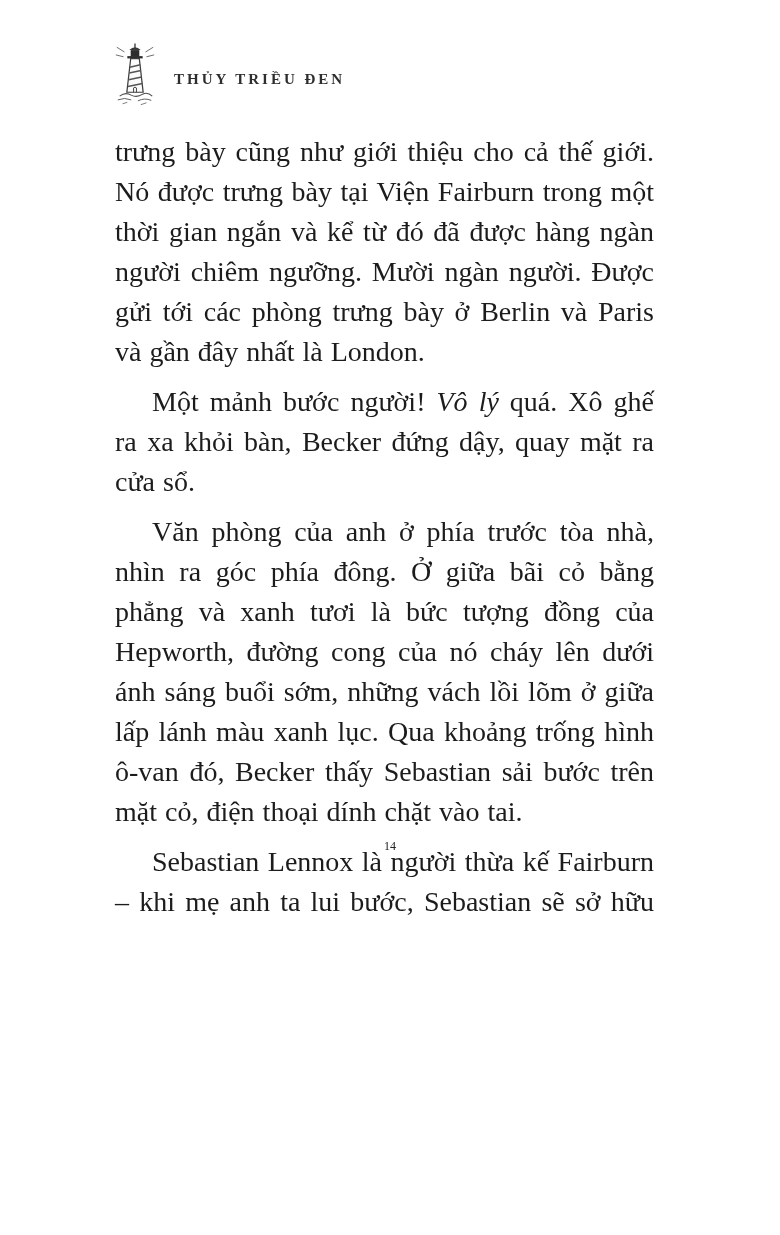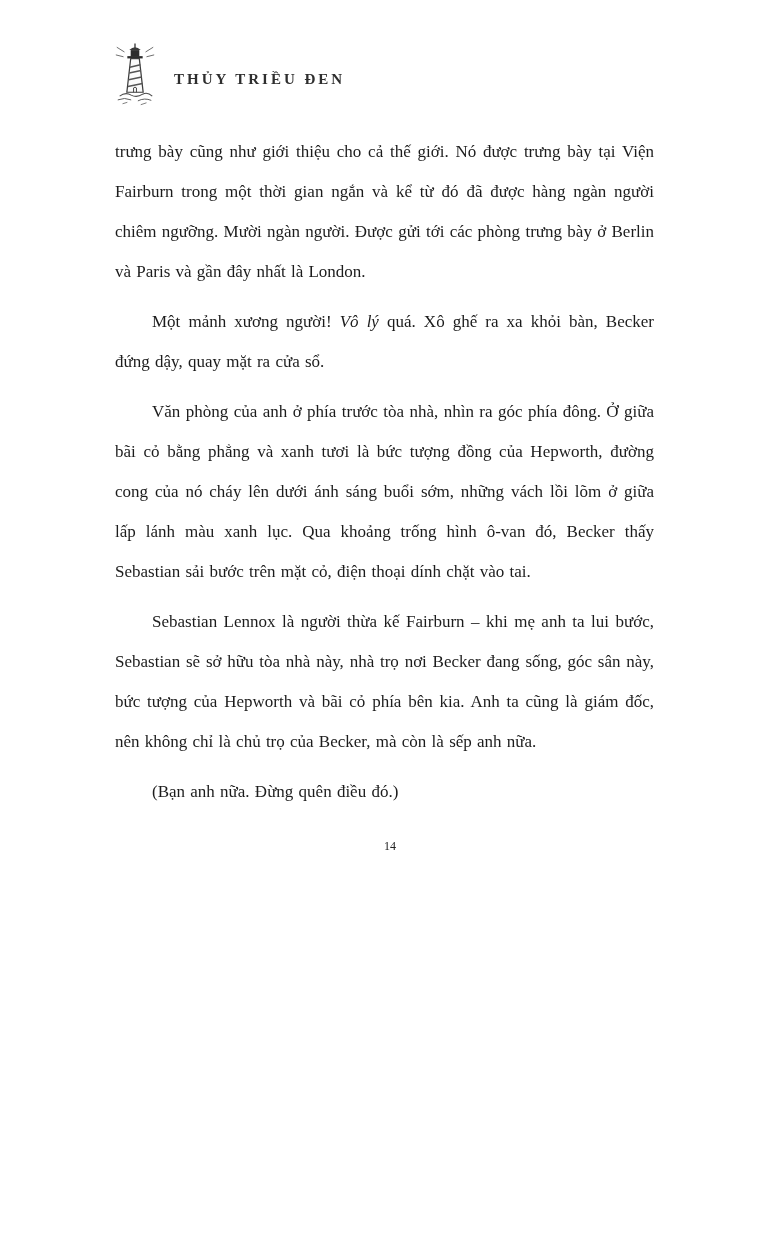--- a/index.html
+++ b/index.html
@@ -32,21 +32,21 @@
     color: #2e2e2e;
     transform: translateY(2px);
   }
 
   .body-text {
     margin: 20px 126px 0 115px;
     text-align: justify;
   }
 
   .body-text p {
-    font-size: 17px;
+    font-size: 28px;
     line-height: 40px;
     text-indent: 37px;
     margin-bottom: 10px;
     color: #1c1c1c;
     word-spacing: 1px;
   }
 
   .body-text p.no-indent { text-indent: 0; }
 
   .body-text em { }
@@ -93,21 +93,21 @@
         <path d="M6 61 Q13 58 20 61 M27 62 Q34 58.5 41 61.5" stroke="#5a5a5a" stroke-width="1"></path>
         <path d="M11 65 L16 63.5 M30 66 L36 64" stroke="#6a6a6a" stroke-width="0.9"></path>
       </svg>
     </span>
     <span class="running-head">THỦY TRIỀU ĐEN</span>
   </header>
 
   <section class="body-text">
     <p class="no-indent">trưng bày cũng như giới thiệu cho cả thế giới. Nó được trưng bày tại Viện Fairburn trong một thời gian ngắn và kể từ đó đã được hàng ngàn người chiêm ngưỡng. Mười ngàn người. Được gửi tới các phòng trưng bày ở Berlin và Paris và gần đây nhất là London.</p>
 
-    <p><span>Một mảnh xương người! </span><em>Vô lý</em><span> quá. Xô ghế ra xa khỏi bàn, Becker đứng dậy, quay mặt ra cửa sổ.</span></p>
+    <p><span>Một mảnh bước người! </span><em>Vô lý</em><span> quá. Xô ghế ra xa khỏi bàn, Becker đứng dậy, quay mặt ra cửa sổ.</span></p>
 
     <p>Văn phòng của anh ở phía trước tòa nhà, nhìn ra góc phía đông. Ở giữa bãi cỏ bằng phẳng và xanh tươi là bức tượng đồng của Hepworth, đường cong của nó cháy lên dưới ánh sáng buổi sớm, những vách lồi lõm ở giữa lấp lánh màu xanh lục. Qua khoảng trống hình ô-van đó, Becker thấy Sebastian sải bước trên mặt cỏ, điện thoại dính chặt vào tai.</p>
 
     <p>Sebastian Lennox là người thừa kế Fairburn – khi mẹ anh ta lui bước, Sebastian sẽ sở hữu tòa nhà này, nhà trọ nơi Becker đang sống, góc sân này, bức tượng của Hepworth và bãi cỏ phía bên kia. Anh ta cũng là giám đốc, nên không chỉ là chủ trọ của Becker, mà còn là sếp anh nữa.</p>
 
     <p>(Bạn anh nữa. Đừng quên điều đó.)</p>
 
   </section>
 
   <footer class="page-footer">

